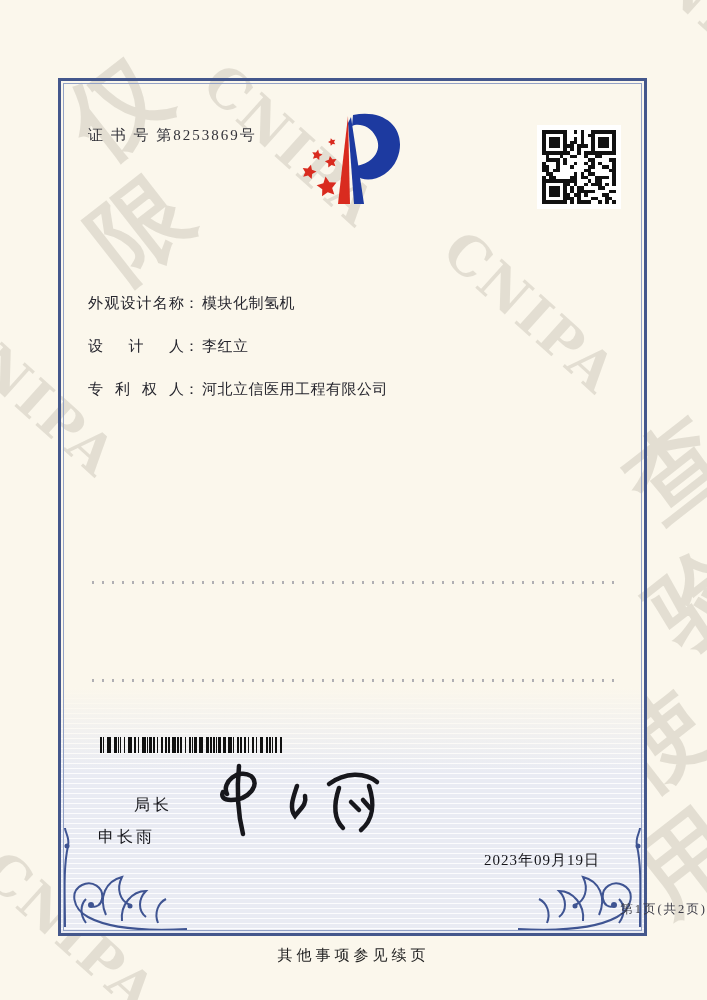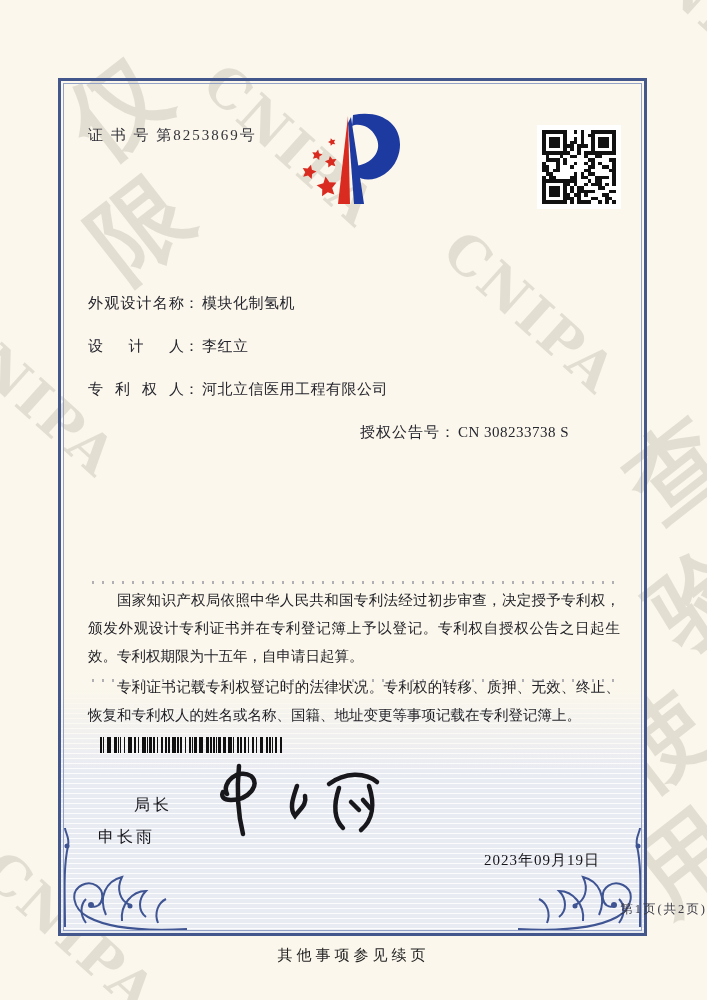--- a/index.html
+++ b/index.html
@@ -284,32 +284,25 @@
       <div class="frow">
         <span class="flabel">外观设计名称</span><span>：</span><span class="fvalue">模块化制氢机</span>
       </div>
       <div class="frow">
         <span class="flabel">设计人</span><span>：</span><span class="fvalue">李红立</span>
       </div>
       <div class="frow">
         <span class="flabel">专利权人</span><span>：</span><span class="fvalue">河北立信医用工程有限公司</span>
       </div>
       <div class="frow grant-row">
-        <span class="grant2">
-          <span class="glabel">授权公告号</span><span>：</span><span class="fvalue">CN 308233738 S</span>
-        </span>
       </div>
     </div>
 
     <div class="dashline dash1"></div>
 
-    <div class="body-text">
-      <p>国家知识产权局依照中华人民共和国专利法经过初步审查，决定授予专利权，颁发外观设计专利证书并在专利登记簿上予以登记。专利权自授权公告之日起生效。专利权期限为十五年，自申请日起算。</p>
-      <p>专利证书记载专利权登记时的法律状况。专利权的转移、质押、无效、终止、恢复和专利权人的姓名或名称、国籍、地址变更等事项记载在专利登记簿上。</p>
-    </div>
 
     <div class="dashline dash2"></div>
 
     <div class="barcode">
       <svg id="bc-svg" viewBox="0 0 185 16" preserveAspectRatio="none">
           <rect x="0" y="0" width="2" height="16" fill="#111"></rect>
           <rect x="3" y="0" width="1" height="16" fill="#111"></rect>
           <rect x="7" y="0" width="4" height="16" fill="#111"></rect>
           <rect x="14" y="0" width="3" height="16" fill="#111"></rect>
           <rect x="18" y="0" width="1" height="16" fill="#111"></rect>

